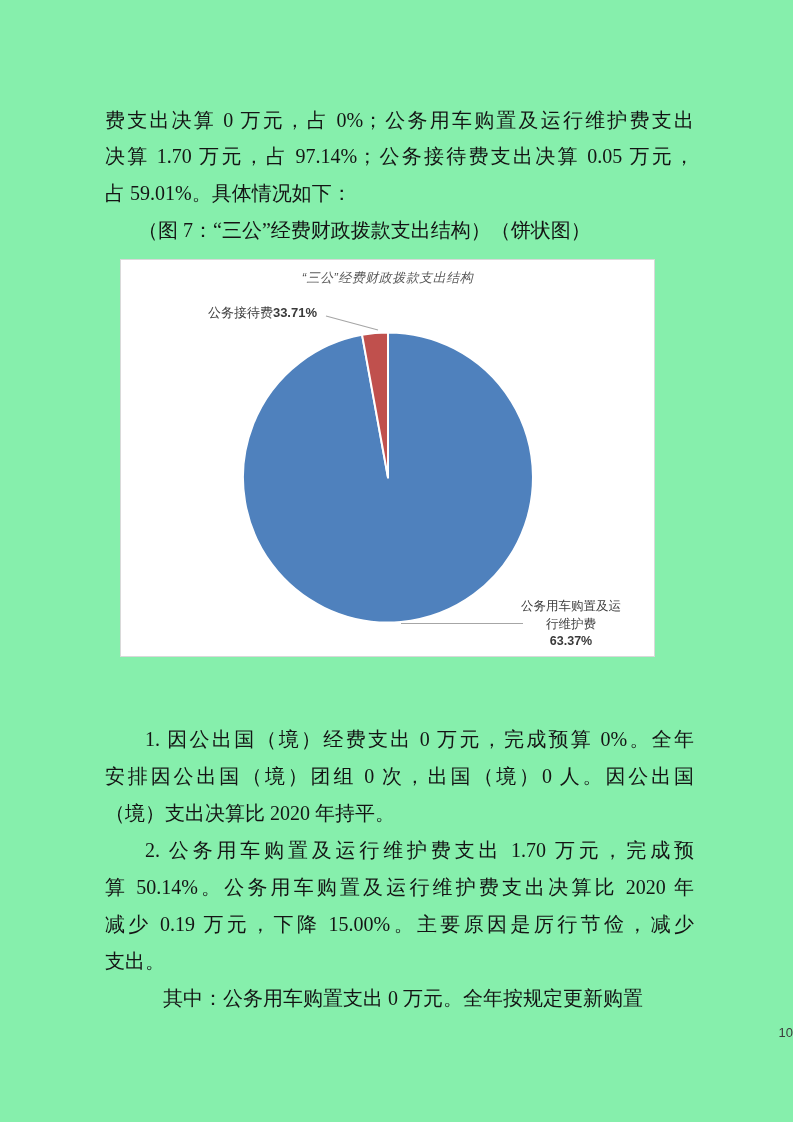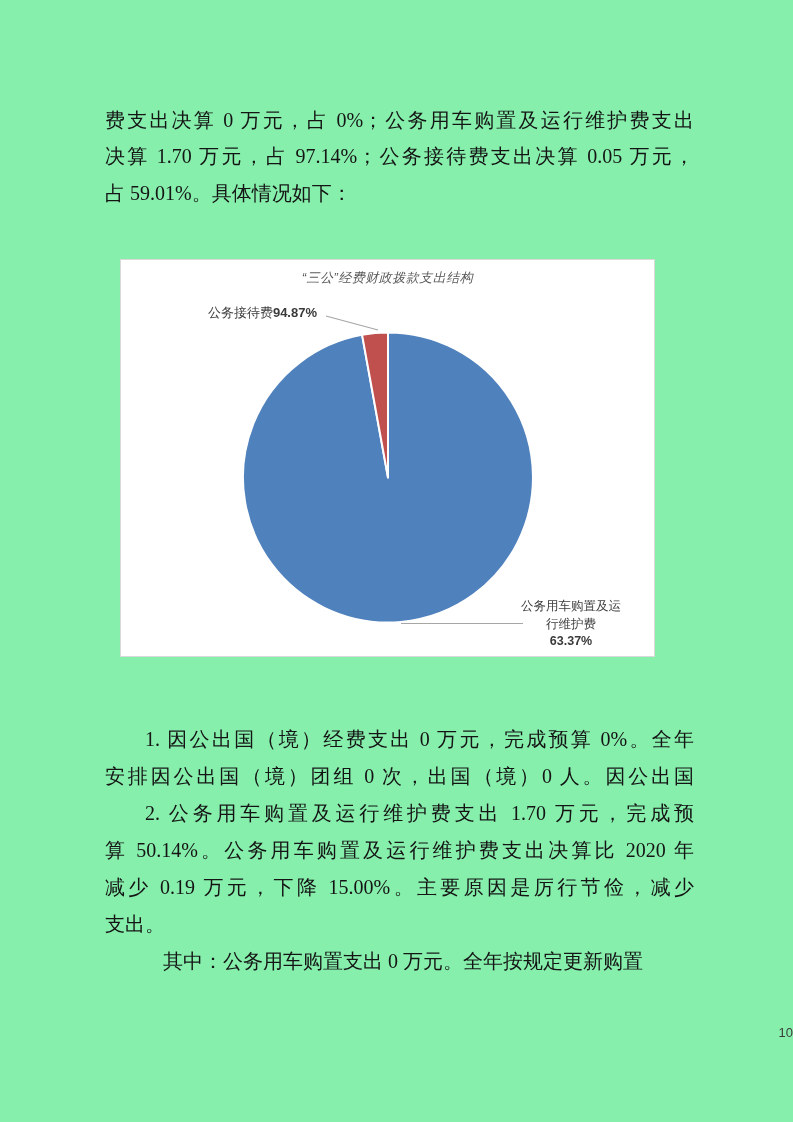--- a/index.html
+++ b/index.html
@@ -94,46 +94,48 @@
 </style>
 </head>
 <body>
 
 <div class="page">
 
   <div class="textblock tb-a" style="top:101.5px">
     <div class="line just">费支出决算 0 万元，占 0%；公务用车购置及运行维护费支出</div>
     <div class="line just">决算 1.70 万元，占 97.14%；公务接待费支出决算 0.05 万元，</div>
     <div class="line">占 59.01%。具体情况如下：</div>
+    <div class="line ind-cap">（图 7：“三公”经费财政拨款支出结构）（饼状图）</div>
   </div>
 
   <div class="chart">
     <div class="chart-title">“三公”经费财政拨款支出结构</div>
 
     <svg id="pie-svg" width="535" height="398" viewBox="0 0 535 398">
       <g id="pie-g">
           <path d="M267,217.5 L267.00,72.50 A145,145 0 1 1 241.08,74.83 Z" fill="#4F81BD" stroke="#FFFFFF" stroke-width="2" stroke-linejoin="round"></path>
           <path d="M267,217.5 L241.08,74.83 A145,145 0 0 1 267.00,72.50 Z" fill="#C0504D" stroke="#FFFFFF" stroke-width="2" stroke-linejoin="round"></path>
         </g>
       <line x1="205" y1="56" x2="257" y2="70" stroke="#A6A6A6" stroke-width="1.2"></line>
       <line x1="280" y1="363.5" x2="402" y2="363.5" stroke="#A6A6A6" stroke-width="1.2"></line>
     </svg>
 
-    <div class="lbl-small"><span>公务接待费</span><b>94.87%</b></div>
+    <div class="lbl-small"><span>公务接待费</span><b>33.71%</b></div>
 
     <div class="lbl-large">
       <div>公务用车购置及运</div>
       <div>行维护费</div>
       <b>63.37%</b>
     </div>
   </div>
 
   <div class="textblock tb-b" style="top:720.5px">
     <div class="line just ind-para">1. 因公出国（境）经费支出 0 万元，完成预算 0%。全年</div>
     <div class="line just">安排因公出国（境）团组 0 次，出国（境）0 人。因公出国</div>
+    <div class="line">（境）支出决算比 2020 年持平。</div>
     <div class="line just ind-para">2. 公务用车购置及运行维护费支出 1.70 万元，完成预</div>
     <div class="line just">算 50.14%。公务用车购置及运行维护费支出决算比 2020 年</div>
     <div class="line just">减少 0.19 万元，下降 15.00%。主要原因是厉行节俭，减少</div>
     <div class="line">支出。</div>
     <div class="line ind-sub">其中：公务用车购置支出 0 万元。全年按规定更新购置</div>
   </div>
 
   <div class="pageno">10</div>
 
 </div>

